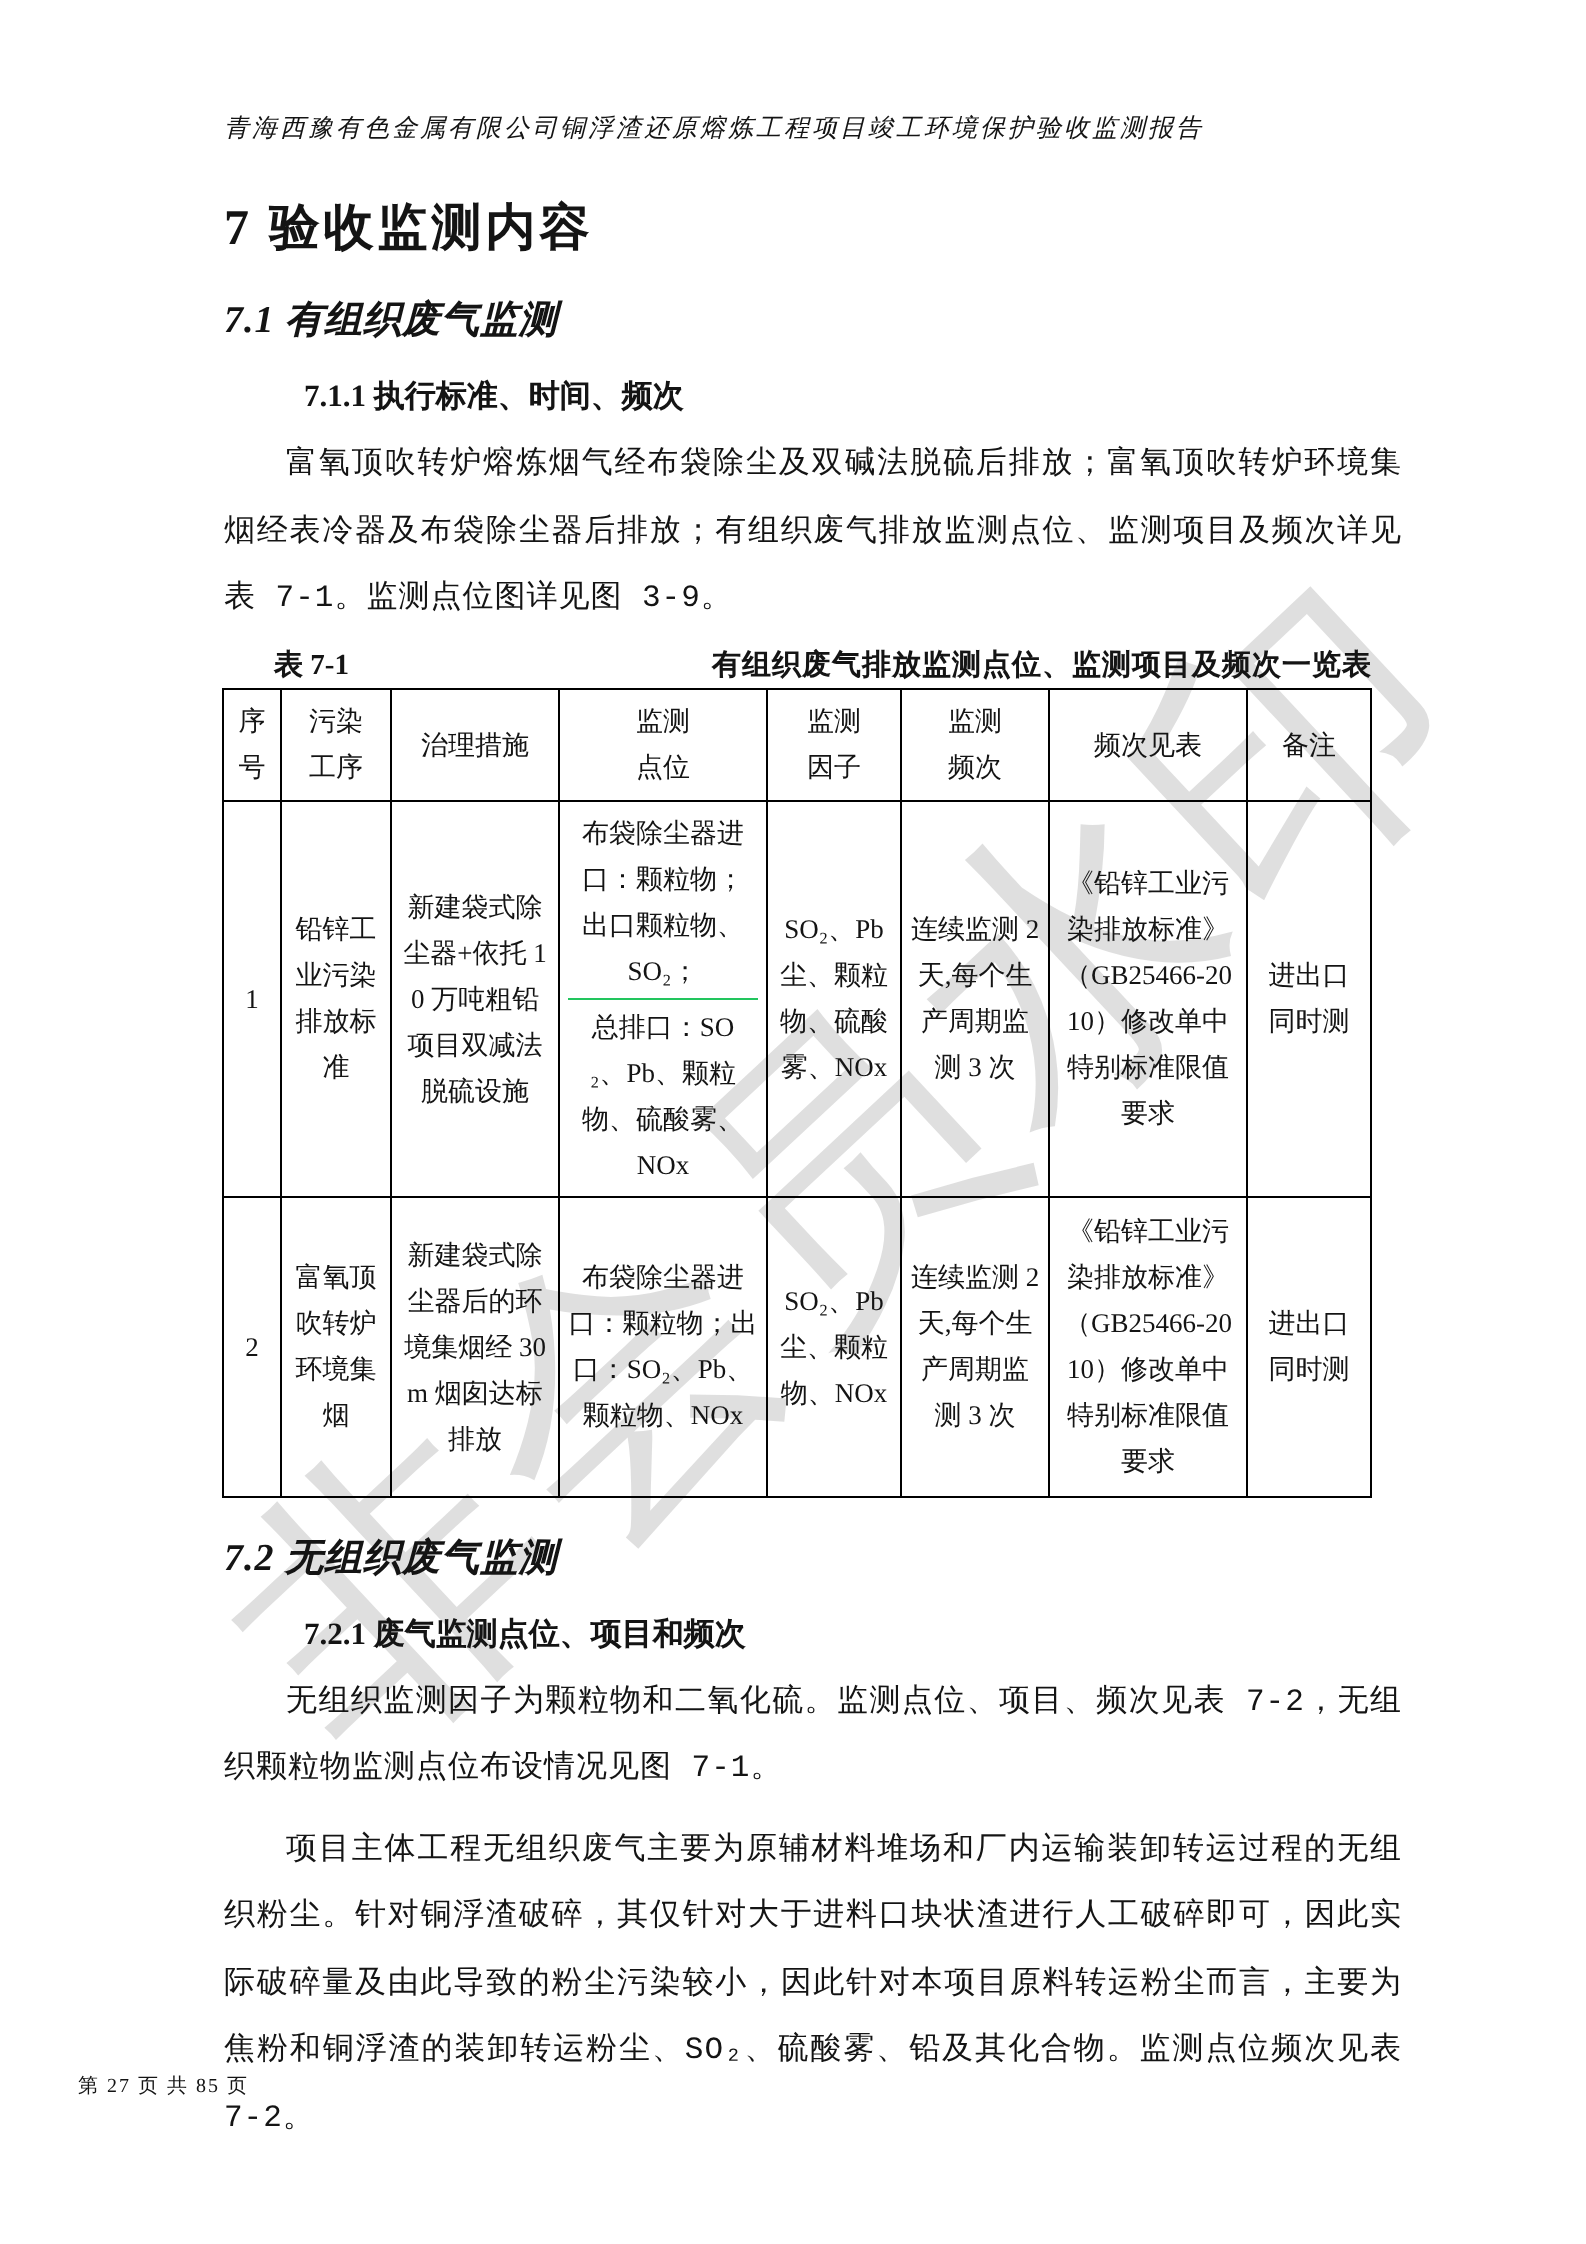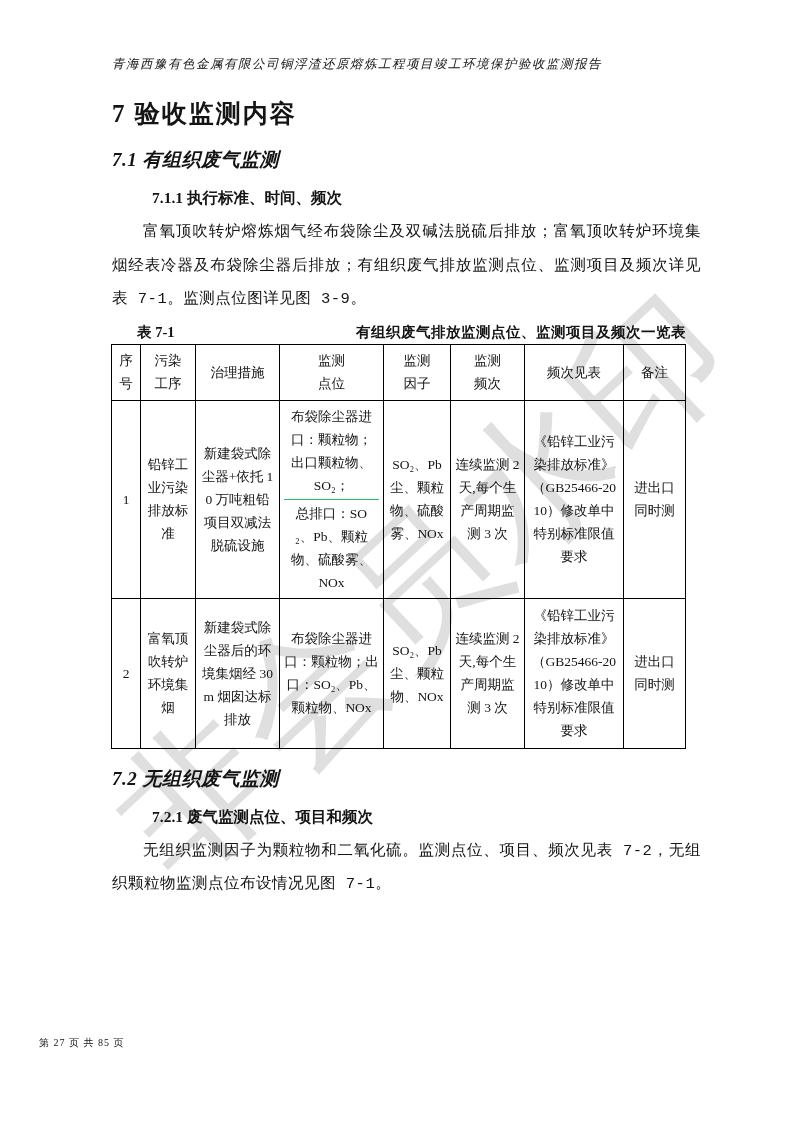--- a/index.html
+++ b/index.html
@@ -187,18 +187,19 @@
         </tr>
       </tbody>
     </table>
 
     <div class="h2">7.2 无组织废气监测</div>
 
     <div class="h3">7.2.1 废气监测点位、项目和频次</div>
 
     <p class="body-para">无组织监测因子为颗粒物和二氧化硫。监测点位、项目、频次见表 7-2，无组织颗粒物监测点位布设情况见图 7-1。</p>
 
+    <p class="body-para">项目主体工程无组织废气主要为原辅材料堆场和厂内运输装卸转运过程的无组织粉尘。针对铜浮渣破碎，其仅针对大于进料口块状渣进行人工破碎即可，因此实际破碎量及由此导致的粉尘污染较小，因此针对本项目原料转运粉尘而言，主要为焦粉和铜浮渣的装卸转运粉尘、SO₂、硫酸雾、铅及其化合物。监测点位频次见表 7-2。</p>
 
   </div>
 
   <div class="page-footer">第 27 页 共 85 页</div>
 
 </div>
 
 </body></html>

